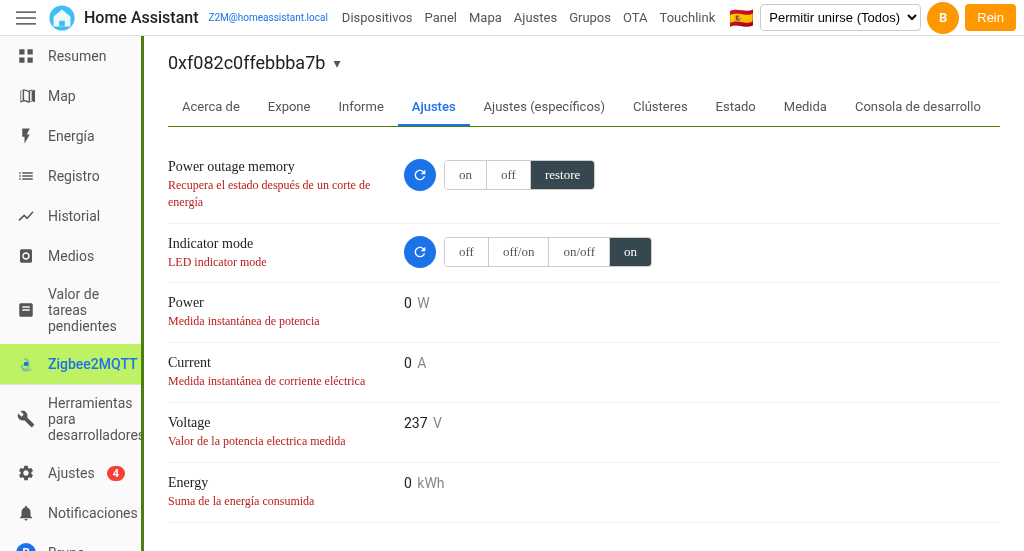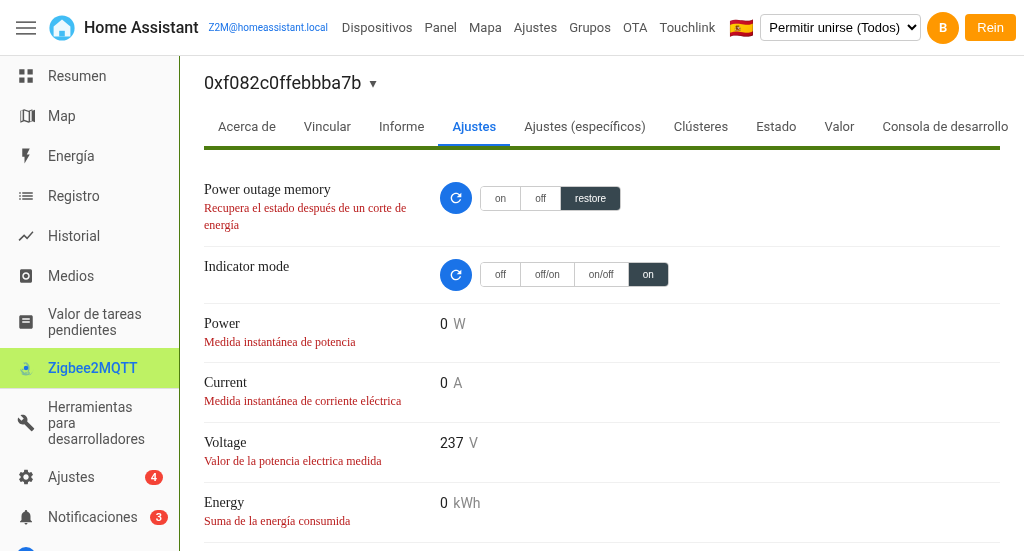--- a/index.html
+++ b/index.html
@@ -2,21 +2,21 @@
 <html><head>
   <meta charset="utf-8">
   <style>
     * { box-sizing: border-box; margin: 0; padding: 0; }
     body { font-family: 'Roboto', Arial, sans-serif; font-size: 14px; background: #fff; color: #212121; display: flex; flex-direction: column; height: 551px; overflow: hidden; }
 
     
     .topbar {
       display: flex;
       align-items: center;
-      height: 56px;
+      height: 36px;
       background: #fff;
       border-bottom: 1px solid #e0e0e0;
       padding: 0 8px;
       flex-shrink: 0;
       gap: 0;
     }
     .topbar-menu-icon {
       width: 36px; height: 36px; display: flex; align-items: center; justify-content: center; cursor: pointer; color: #666; flex-shrink: 0;
     }
     .topbar-logo {
@@ -51,21 +51,21 @@
       width: 32px; height: 32px; border-radius: 50%; background: #ff9800; display: flex; align-items: center; justify-content: center; color: #fff; font-size: 13px; font-weight: 600;
     }
 
     
     .layout {
       display: flex; flex: 1; overflow: hidden;
     }
 
     
     .sidebar {
-      width: 180px; background: #fafafa; border-right: 1px solid #4d7c0f; display: flex; flex-direction: column; flex-shrink: 0; overflow-y: auto;
+      width: 144px; background: #fafafa; border-right: 3px solid #4d7c0f; display: flex; flex-direction: column; flex-shrink: 0; overflow-y: auto;
     }
     .sidebar-item {
       display: flex; align-items: center; gap: 12px; padding: 10px 16px; cursor: pointer; color: #555; font-size: 14px; border-radius: 0;
     }
     .sidebar-item.active { background: #bef264; color: #1a73e8; font-weight: 500; }
     .sidebar-item .icon { width: 20px; height: 20px; display: flex; align-items: center; justify-content: center; flex-shrink: 0; }
     .sidebar-item .badge {
       margin-left: auto; background: #f44336; color: #fff; border-radius: 10px; padding: 1px 6px; font-size: 11px; font-weight: 600;
     }
     .sidebar-spacer { flex: 1; }
@@ -80,21 +80,21 @@
     }
     .page-title {
       font-size: 18px; font-weight: 400; color: #212121;
     }
     .page-title-dropdown {
       cursor: pointer; color: #555; font-size: 14px;
     }
 
     
     .tabs {
-      display: flex; border-bottom: 4px solid #4d7c0f; margin-bottom: 20px; gap: 0;
+      display: flex; border-bottom: 1px solid #4d7c0f; margin-bottom: 20px; gap: 0;
     }
     .tab {
       padding: 10px 14px; cursor: pointer; font-size: 13px; color: #555; border-bottom: 2px solid transparent; white-space: nowrap;
     }
     .tab.active {
       color: #1a73e8; border-bottom: 2px solid #1a73e8; font-weight: 500;
     }
 
     
     .content-row {
@@ -116,21 +116,21 @@
     
     .refresh-btn {
       width: 32px; height: 32px; background: #1a73e8; border-radius: 50%; display: flex; align-items: center; justify-content: center; cursor: pointer; color: #fff; flex-shrink: 0;
     }
 
     
     .btn-group {
       display: flex; border: 1px solid #ccc; border-radius: 4px; overflow: hidden;
     }
     .btn-group-item {
-      padding: 6px 14px; font-size: 10px; cursor: pointer; background: #fff; color: #555; border: none; border-right: 1px solid #ccc;
+      padding: 6px 14px; font-size: 13px; cursor: pointer; background: #fff; color: #555; border: none; border-right: 1px solid #ccc; font-family: Liberation Serif, serif;
     }
     .btn-group-item:last-child { border-right: none; }
     .btn-group-item.selected {
       background: #37474f; color: #fff;
     }
 
     
     .value-display {
       font-size: 14px; color: #212121;
     }
@@ -288,27 +288,27 @@
 
   <div class="main">
 
     <div class="page-header">
       <span class="page-title">0xf082c0ffebbba7b</span>
       <span class="page-title-dropdown">▾</span>
     </div>
 
     <div class="tabs">
       <div class="tab">Acerca de</div>
-      <div class="tab">Vincular</div>
+      <div class="tab">Expone</div>
       <div class="tab">Informe</div>
       <div class="tab active">Ajustes</div>
       <div class="tab">Ajustes (específicos)</div>
       <div class="tab">Clústeres</div>
       <div class="tab">Estado</div>
-      <div class="tab">Valor</div>
+      <div class="tab">Medida</div>
       <div class="tab">Consola de desarrollo</div>
     </div>
 
     <div class="content-row">
       <div class="content-row-label">
         <div class="label-title">Power outage memory</div>
         <div class="label-desc">Recupera el estado después de un corte de energía</div>
       </div>
       <div class="content-row-control">
         <div class="refresh-btn">
@@ -320,20 +320,21 @@
           <button class="btn-group-item">on</button>
           <button class="btn-group-item">off</button>
           <button class="btn-group-item selected">restore</button>
         </div>
       </div>
     </div>
 
     <div class="content-row">
       <div class="content-row-label">
         <div class="label-title">Indicator mode</div>
+        <div class="label-desc">LED indicator mode</div>
       </div>
       <div class="content-row-control">
         <div class="refresh-btn">
           <svg width="16" height="16" viewBox="0 0 24 24" fill="white">
               <path d="M17.65 6.35C16.2 4.9 14.21 4 12 4c-4.42 0-7.99 3.58-7.99 8s3.57 8 7.99 8c3.73 0 6.84-2.55 7.73-6h-2.08c-.82 2.33-3.04 4-5.65 4-3.31 0-6-2.69-6-6s2.69-6 6-6c1.66 0 3.14.69 4.22 1.78L13 11h7V4l-2.35 2.35z"></path>
             </svg>
         </div>
         <div class="btn-group">
           <button class="btn-group-item">off</button>
           <button class="btn-group-item">off/on</button>

